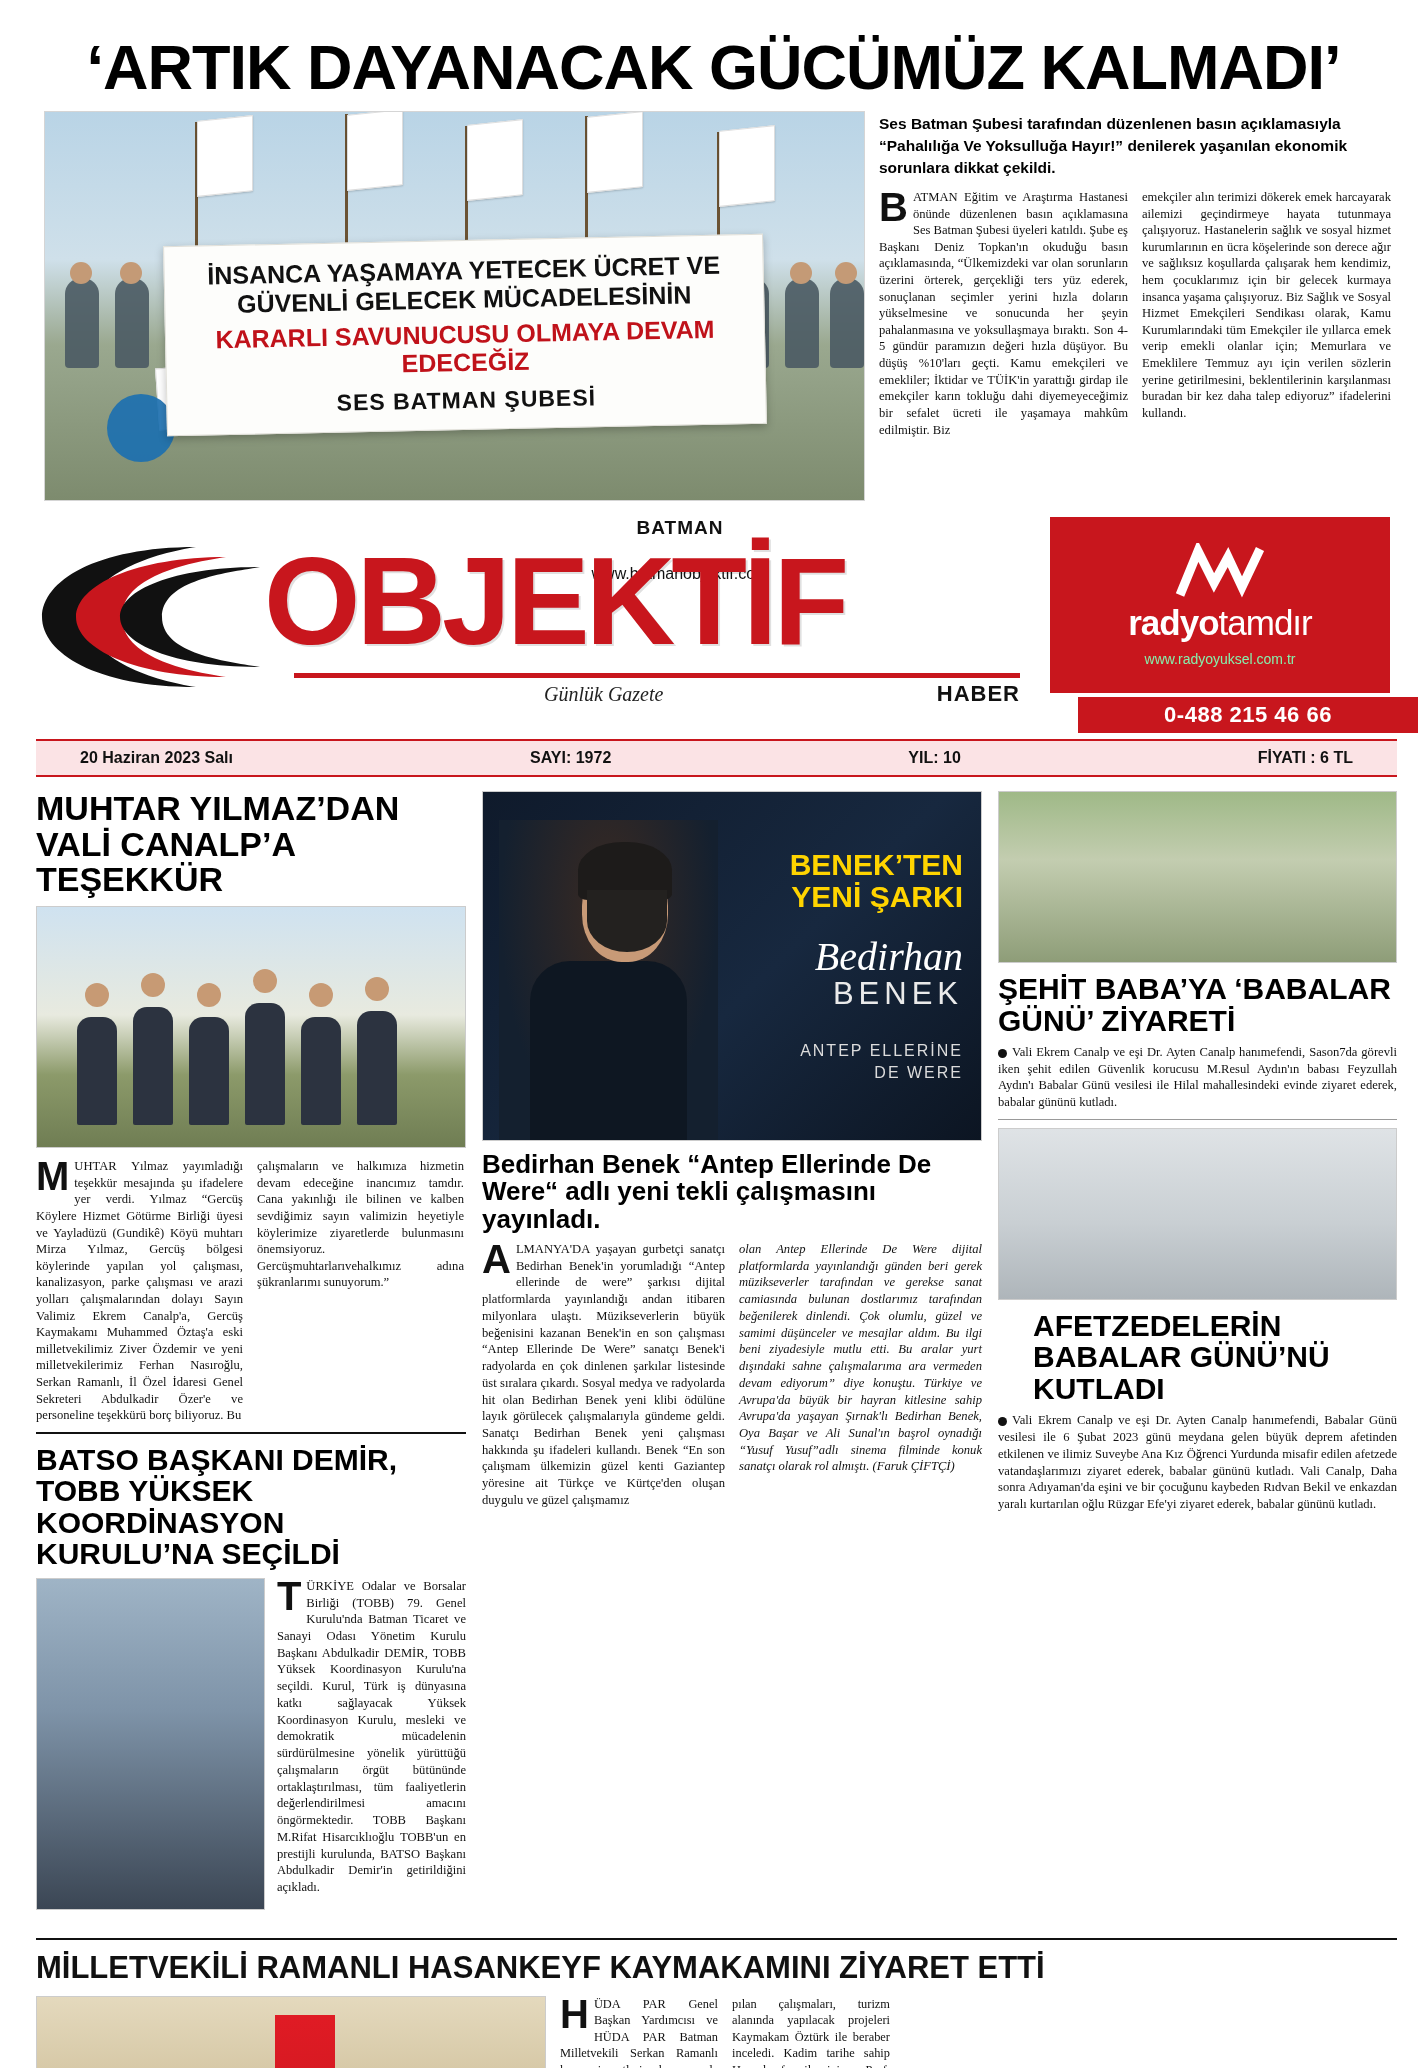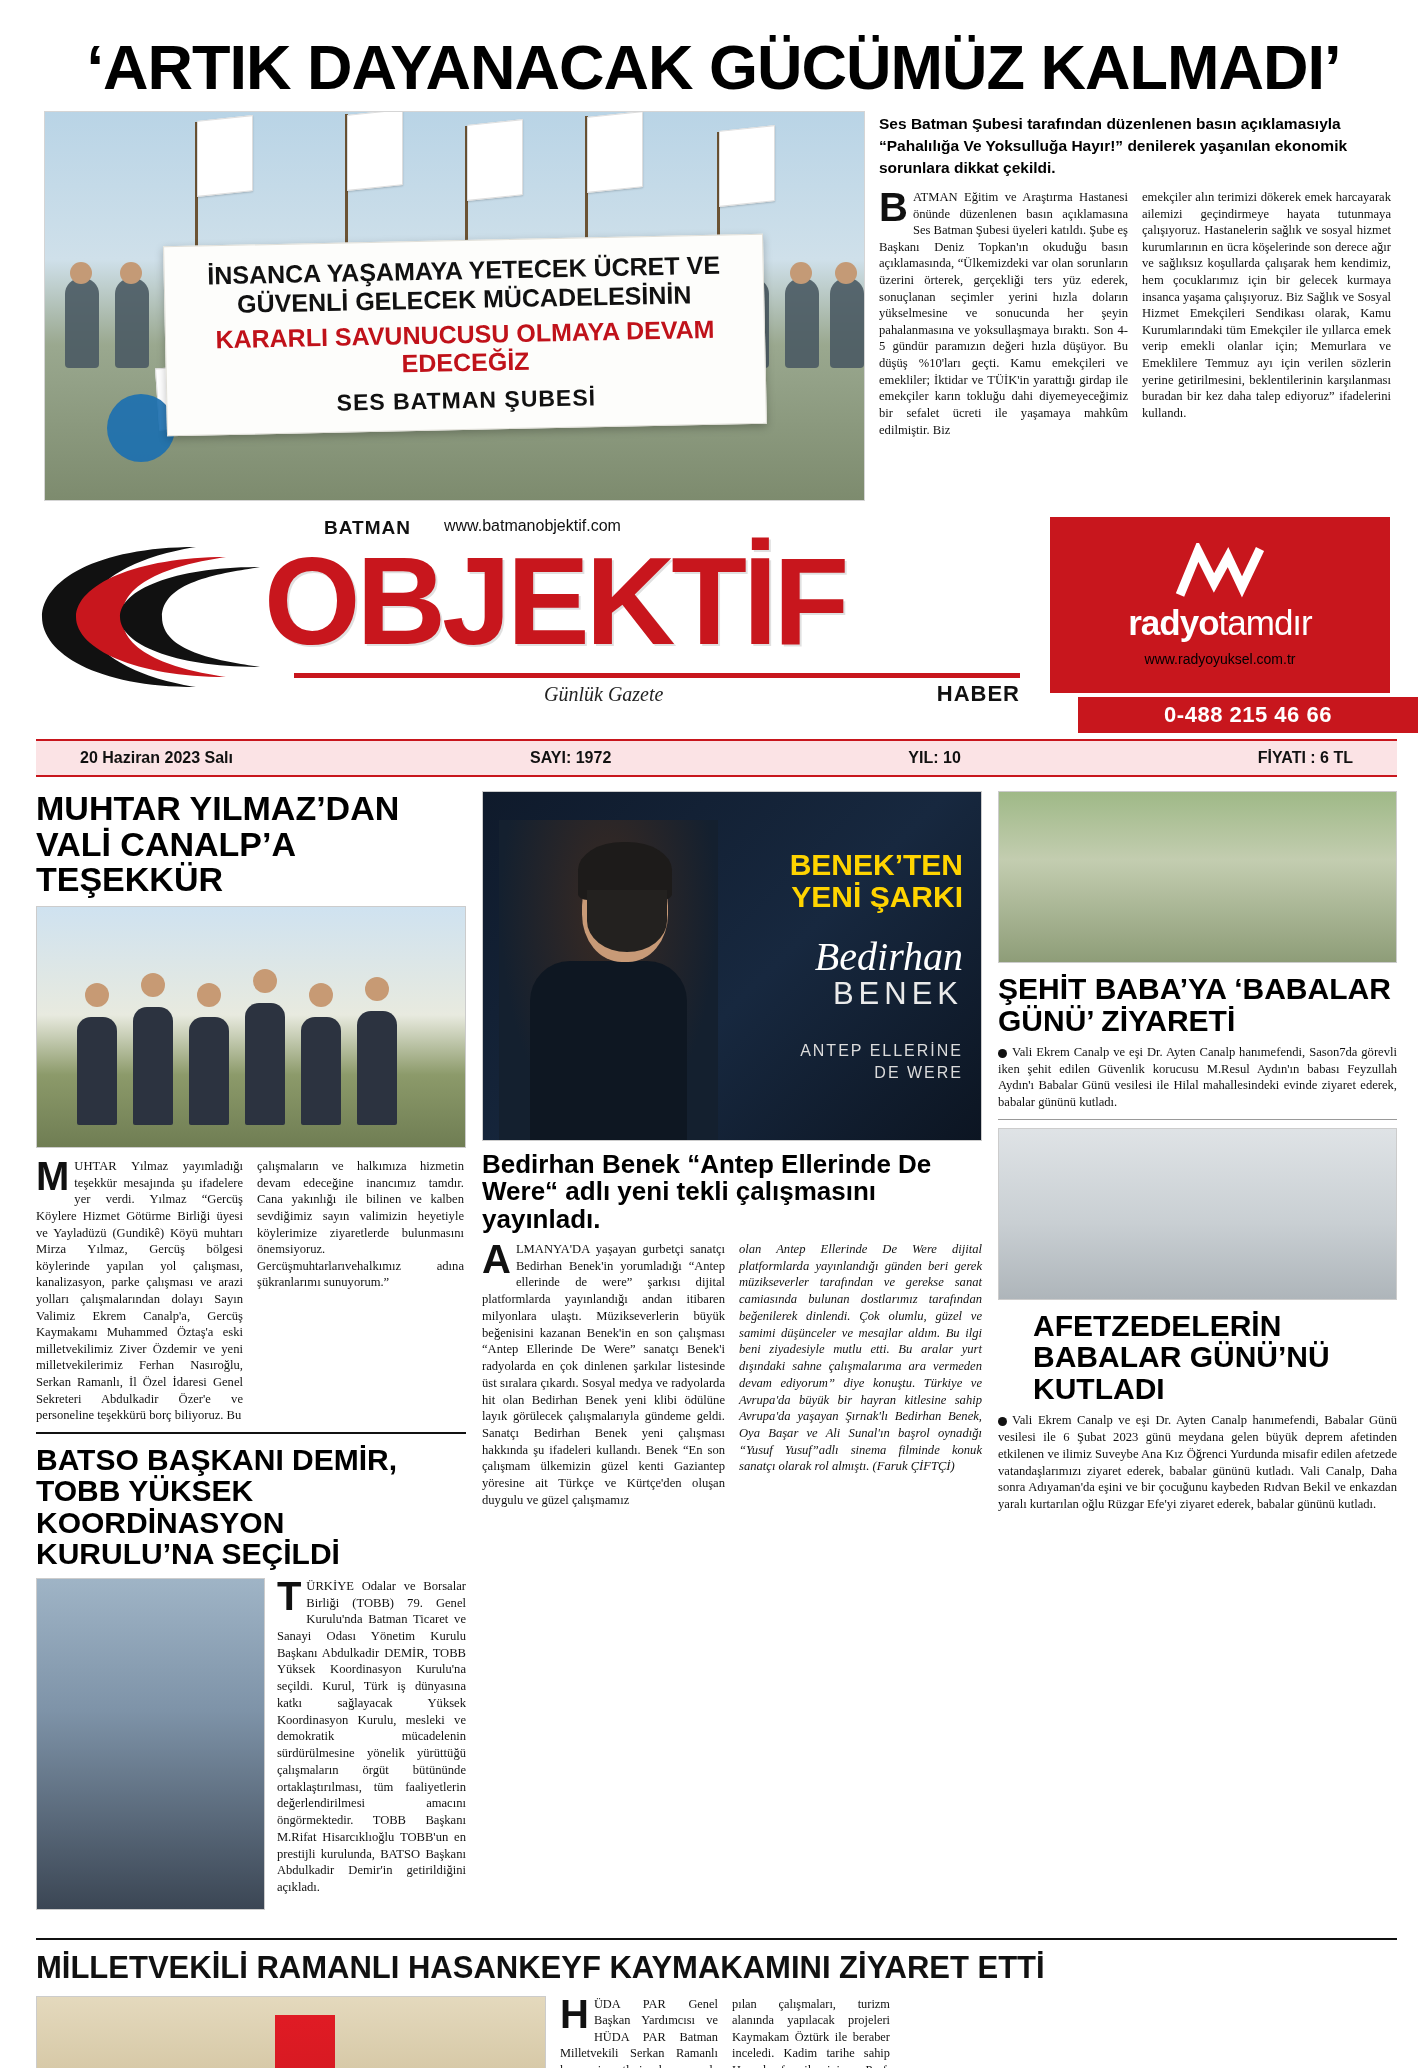--- a/index.html
+++ b/index.html
@@ -65,21 +65,21 @@
     float:left; font-family:"Liberation Sans", sans-serif; font-weight:bold;
     font-size:40px; line-height:32px; padding:2px 5px 0 0;
   }
 
   
   .masthead{
     margin:16px 0 0 0; padding:0 30px 0 36px; display:flex; align-items:flex-start; gap:14px;
     box-sizing:border-box;
   }
   .mast-left{position:relative; width:1000px; height:210px;}
-  .mast-topline{display:flex; gap:33px; padding-left:288px; height:28px;}
+  .mast-topline{display:flex; align-items:center; gap:26px; padding-left:288px; height:28px;flex-direction:column;}
   .mast-city{font-family:"Liberation Sans", sans-serif; font-weight:bold; font-size:19px; letter-spacing:1px;}
   .mast-url{font-family:"Liberation Sans", sans-serif; font-size:16px;}
   .logo-wrap{position:relative; height:150px;}
   .swoosh{position:absolute; left:0; top:-4px; width:300px; height:152px;}
   .objektif{
     font-family:"Liberation Sans", sans-serif; font-weight:bold; font-size:124px;
     color:#c8161d; letter-spacing:-4px; position:absolute; left:228px; top:-6px; line-height:1;
     text-shadow:2px 2px 0 rgba(0,0,0,.12);
   }
   .mast-underline{position:absolute; left:258px; top:128px; width:726px; height:5px; background:#c8161d;}
@@ -88,21 +88,21 @@
   .mast-sub .h{font-family:"Liberation Sans", sans-serif; font-weight:bold; font-size:22px; letter-spacing:1px;}
 
   .mast-right{width:340px;}
   .radyo-box{
     width:340px; height:176px; background:#c8161d; position:relative; overflow:hidden;
     display:flex; flex-direction:column; align-items:center; justify-content:center;
   }
   .radyo-mark{width:92px; height:58px; margin-bottom:2px;}
   .radyo-name{font-family:"Liberation Sans", sans-serif; font-size:35px; color:#fff; font-weight:bold; letter-spacing:-1px;}
   .radyo-name span.y{font-weight:normal;}
-  .radyo-url{font-family:"Liberation Sans", sans-serif; font-size:14px; color:#000000; margin-top:8px;}
+  .radyo-url{font-family:"Liberation Sans", sans-serif; font-size:14px; color:#86efac; margin-top:8px;}
   .radyo-phone{
     width:340px; height:36px; background:#c8161d; color:#fff; display:flex; align-items:center; justify-content:center;
     font-family:"Liberation Sans", sans-serif; font-weight:bold; font-size:22px; margin-top:4px; letter-spacing:.5px;margin-left:28px;
   }
 
   
   .infobar{
     margin:6px 30px 0 36px; background:#fbe3e5; border-top:2px solid #c8161d; border-bottom:2px solid #c8161d;
     display:flex; align-items:center; justify-content:space-between;
     font-family:"Liberation Sans", sans-serif; font-weight:bold; font-size:16px; padding:8px 44px; box-sizing:border-box;

